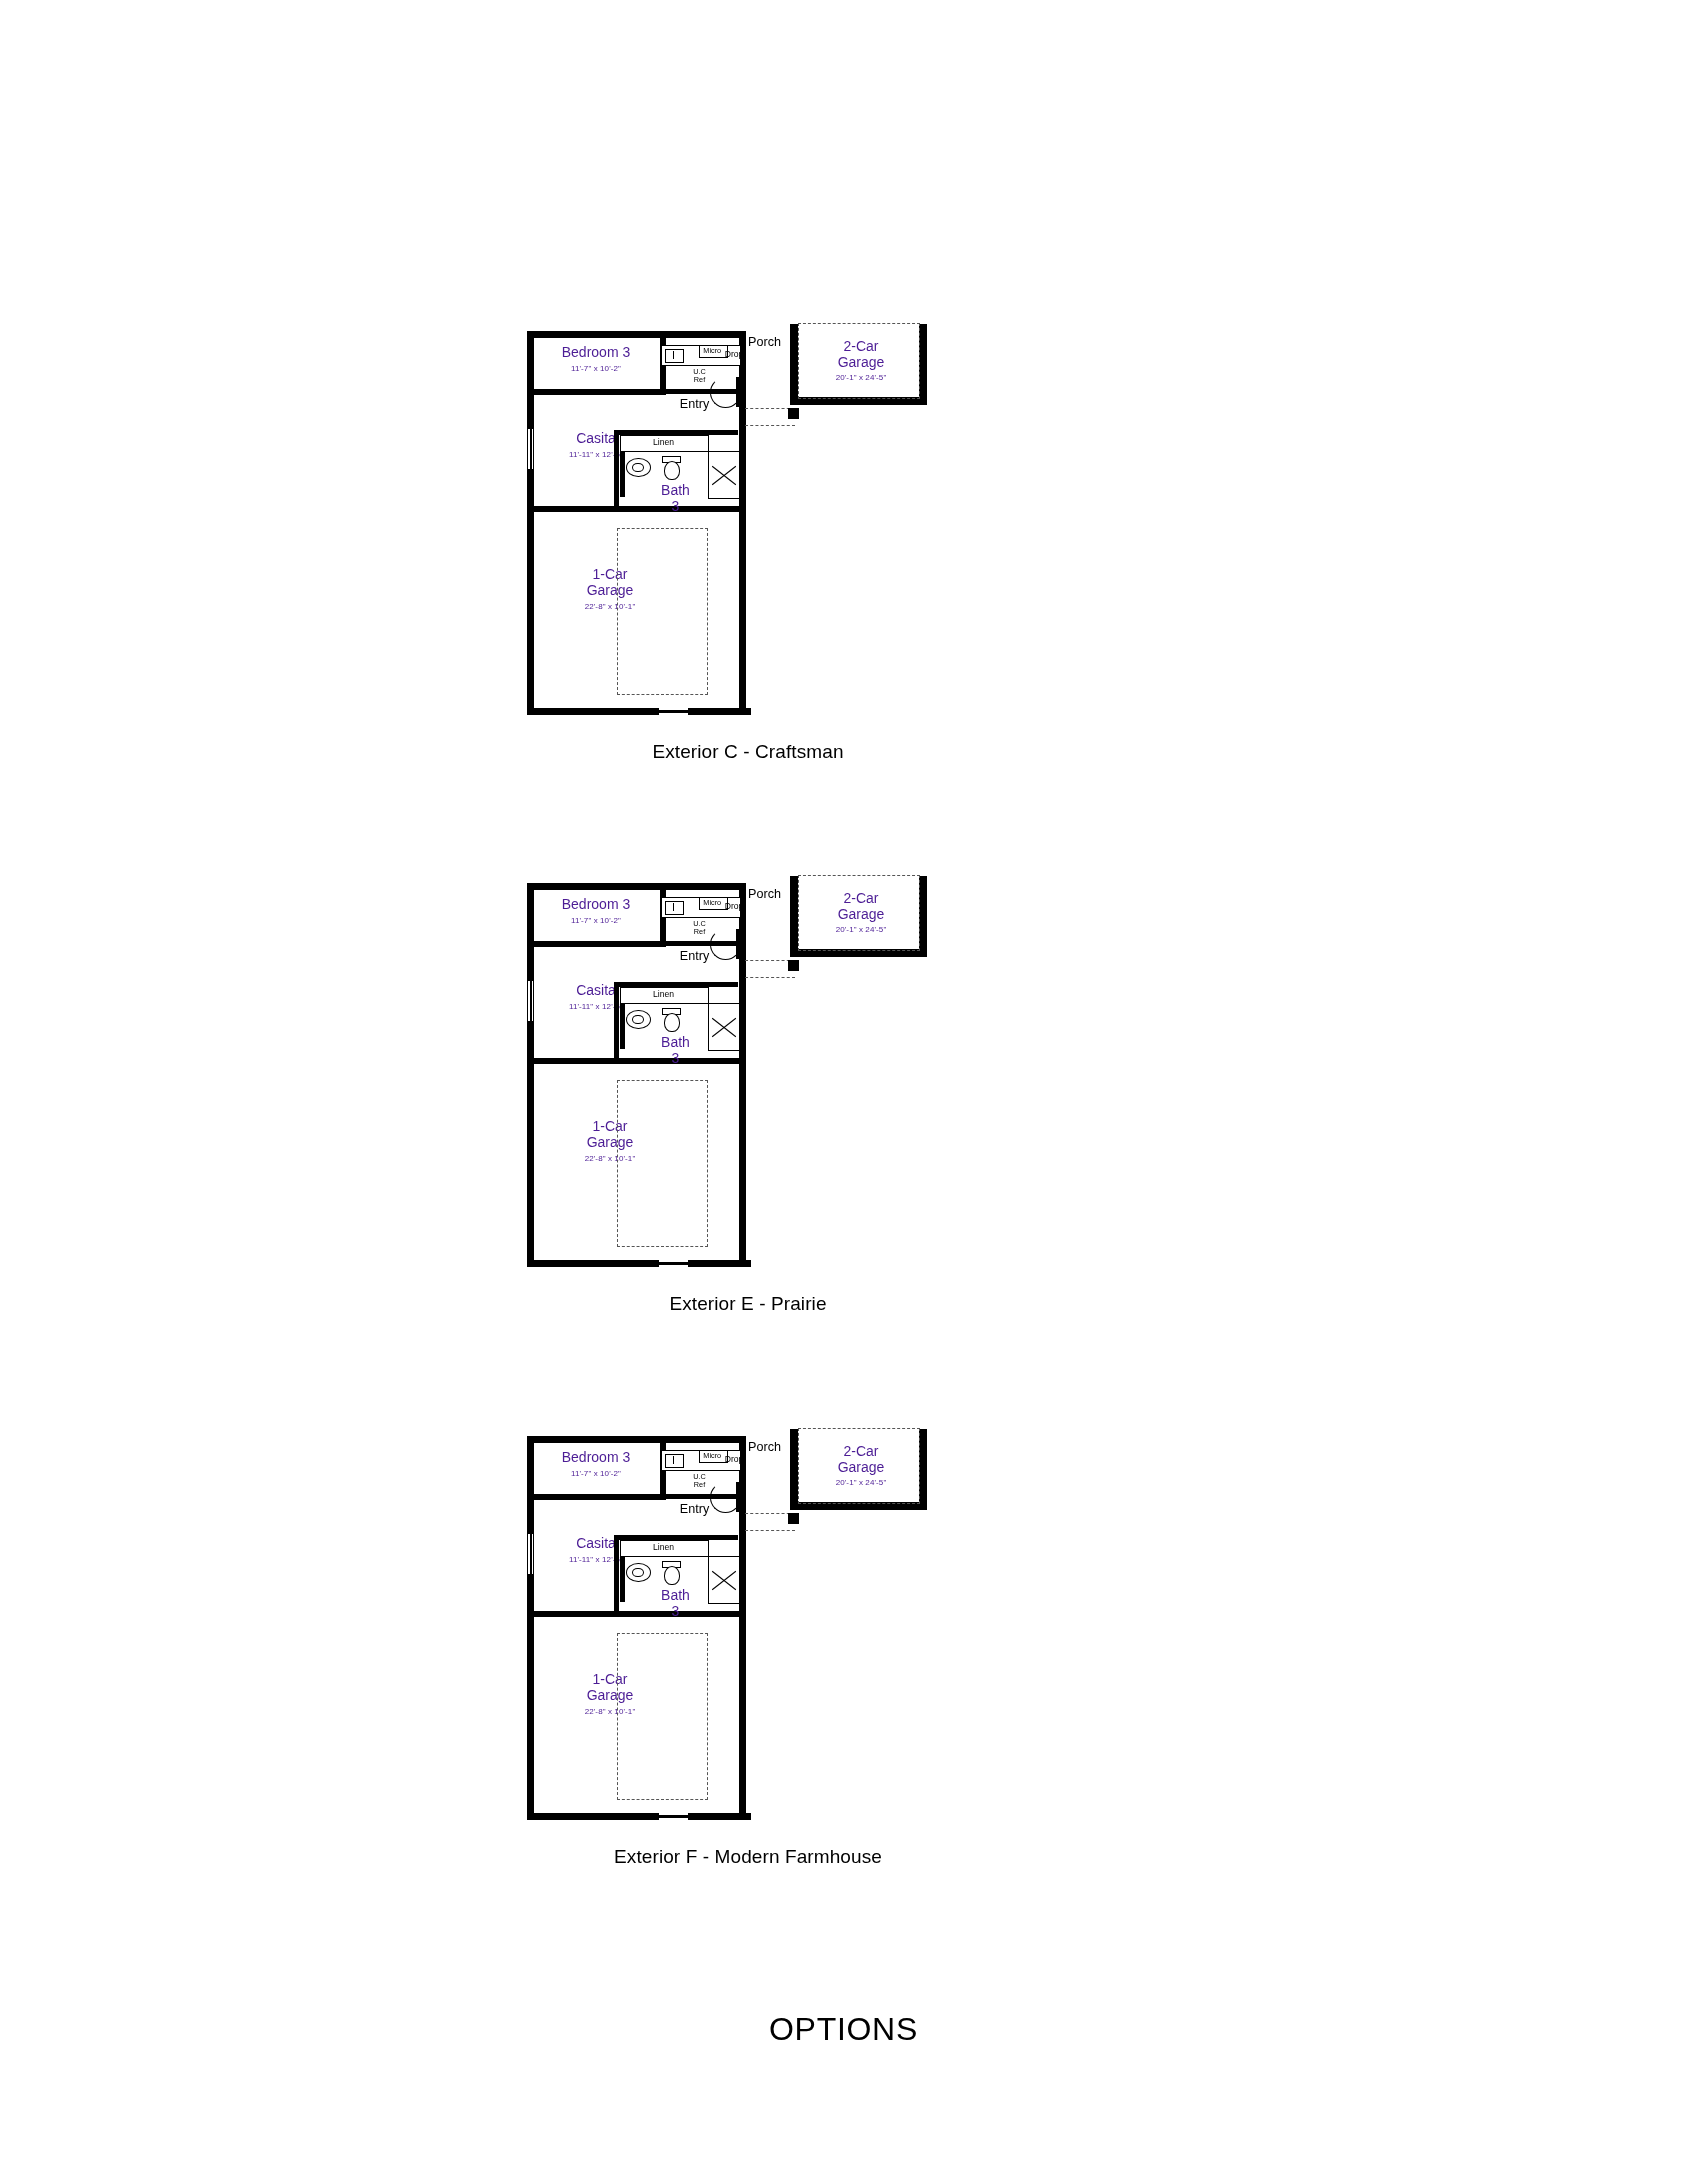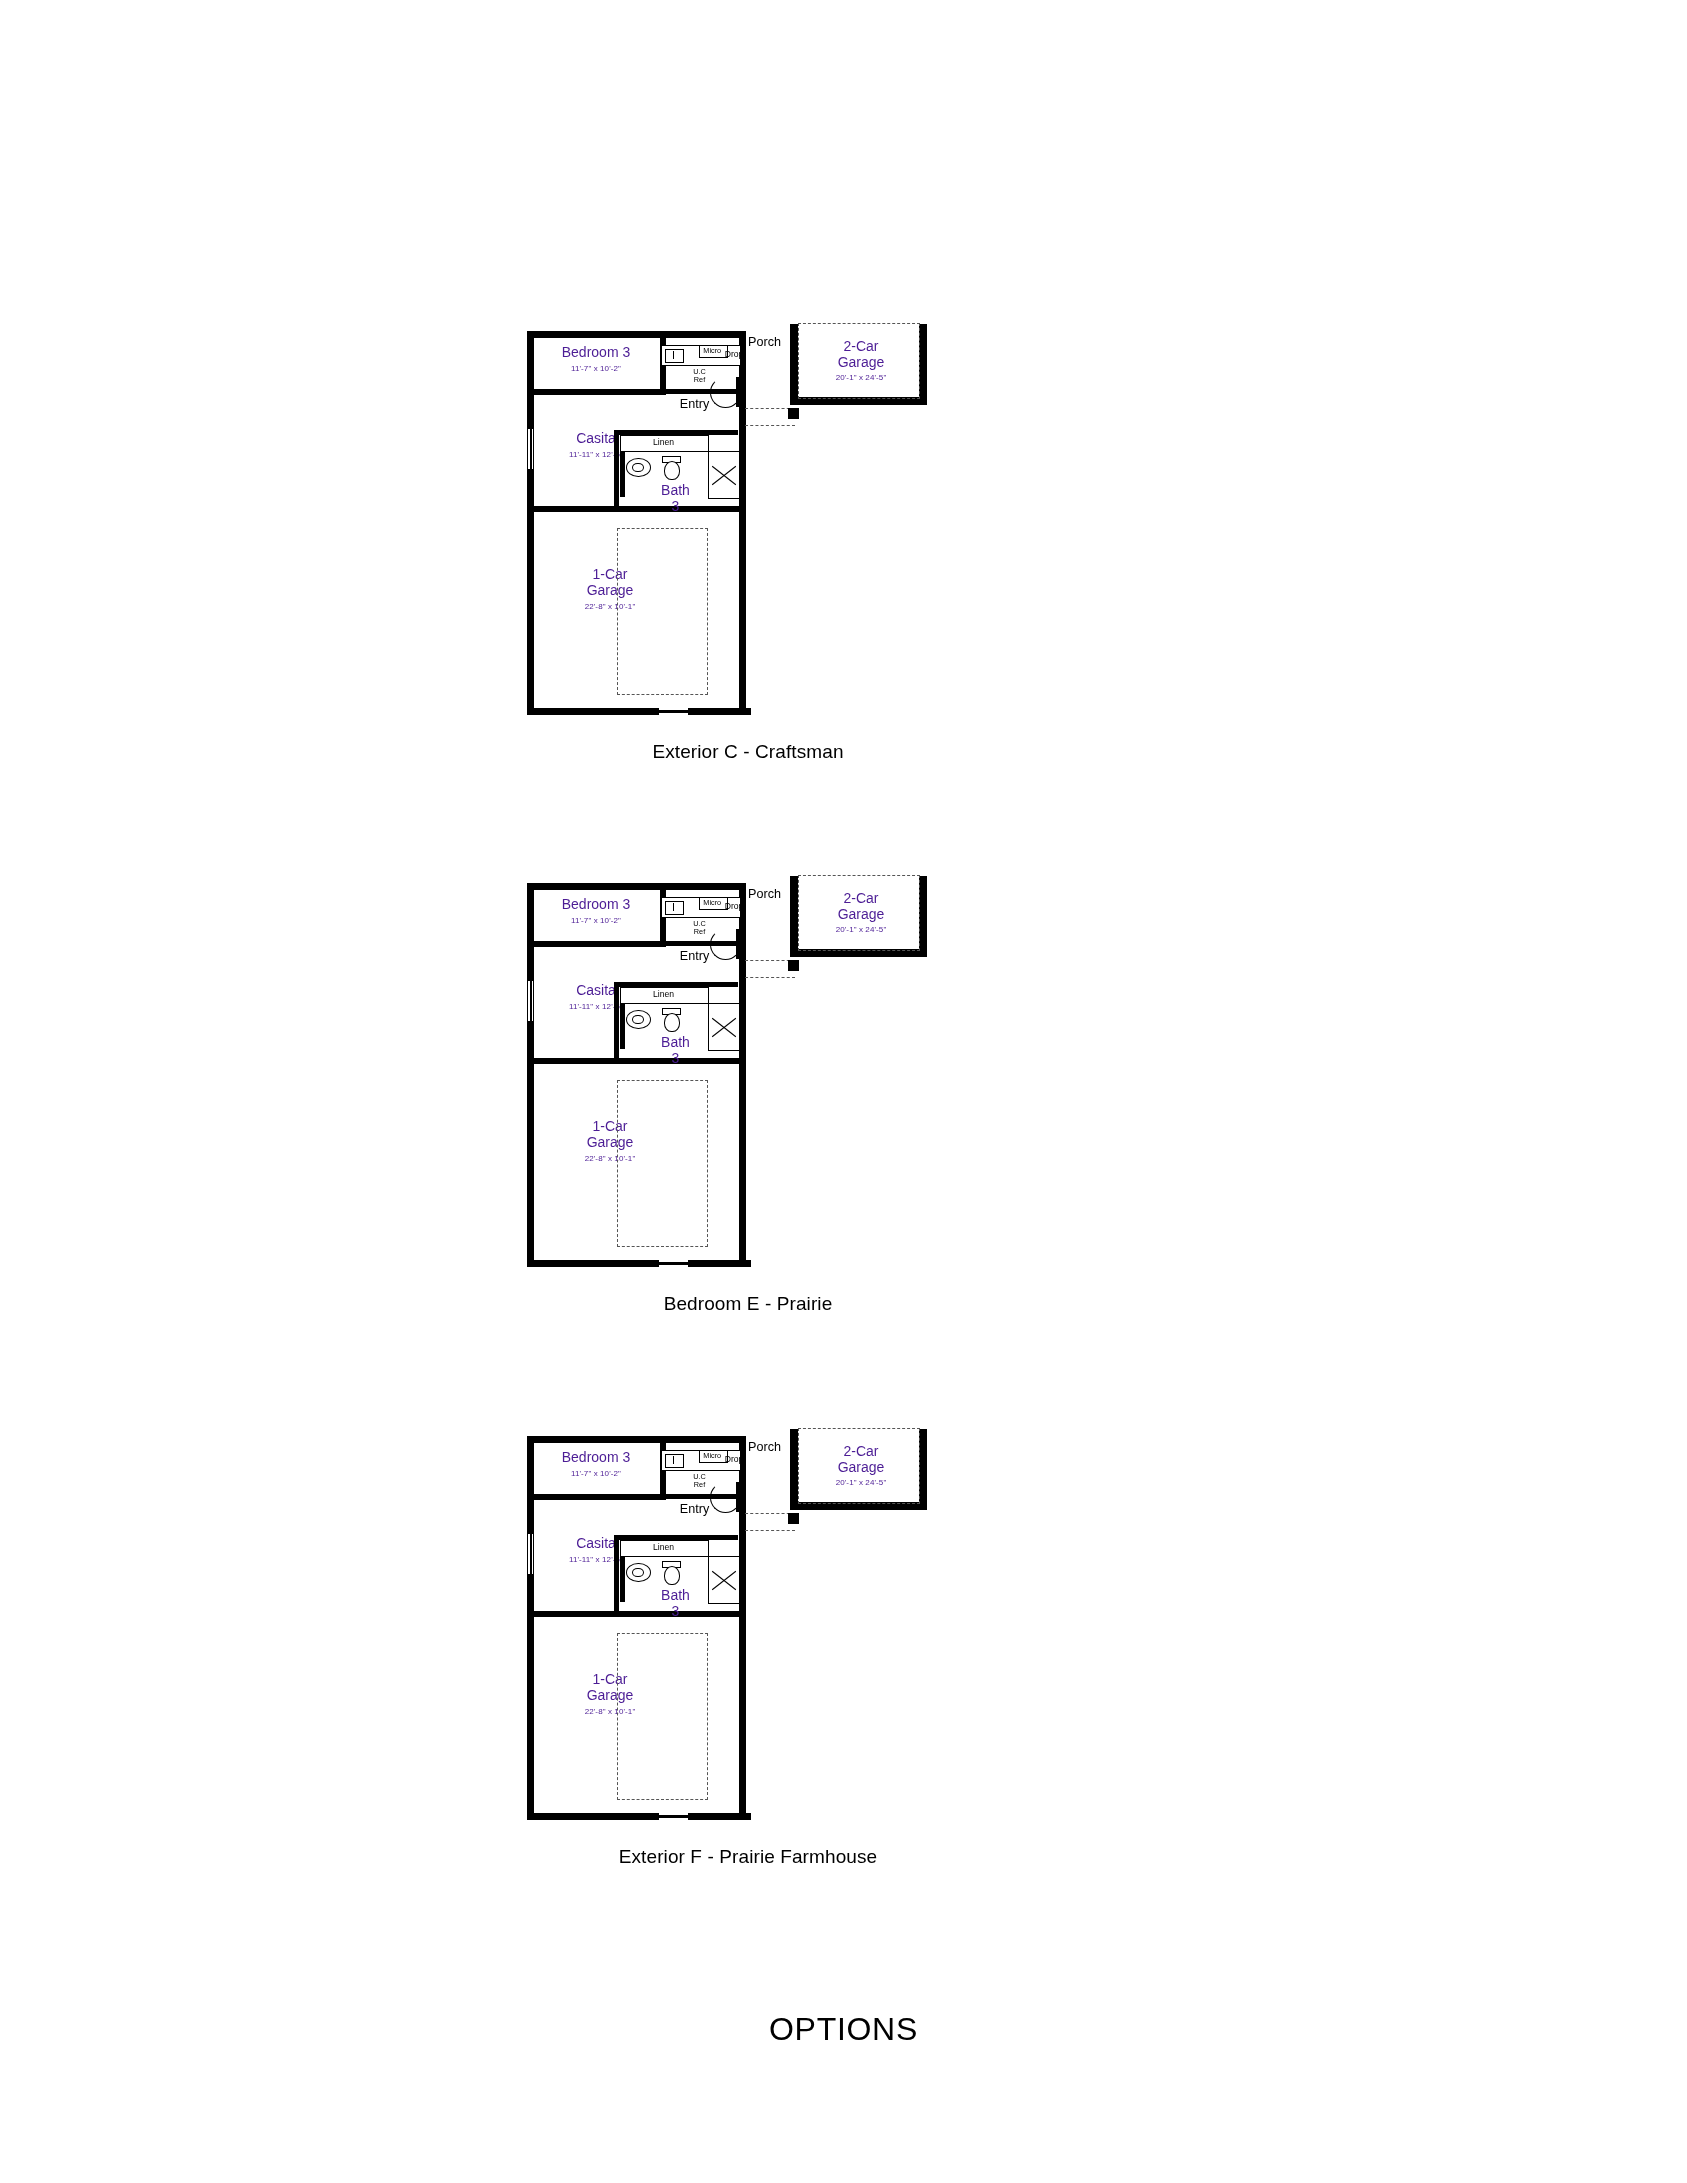--- a/index.html
+++ b/index.html
@@ -348,21 +348,21 @@
       <div class="wall" style="left:601px; top:13.2px; width:8px; height:81px;"></div>
       <div class="wall" style="left:472px; top:86px; width:136px; height:8px;"></div>
       <div class="thinline" style="left:483px; top:89px; width:118px; height:2.6px;"></div>
       <div class="dashbox" style="left:480px; top:12px; width:120px; height:74px;"></div>
       <div class="room-label two" style="left:490px; top:26.5px; width:106px;">
         <span>2-Car</span><br>
         <span>Garage</span>
         <span class="room-dim">20'-1" x 24'-5"</span>
       </div>
     </div>
-    <div class="plan-caption" style="top:430px;">Bedroom E - Prairie</div>
+    <div class="plan-caption" style="top:430px;">Exterior E - Prairie</div>
   </div>
 
   <div class="plan-block" style="left:318px; top:1416px;">
     <div class="plan">
 
       <div class="wall" style="left:209px; top:20px; width:7.3px; height:384px;"></div>
       <div class="wall" style="left:209px; top:20px; width:218px; height:6.6px;"></div>
       <div class="wall" style="left:209px; top:397px; width:132px; height:6.6px;"></div>
       <div class="wall" style="left:370px; top:397px; width:63px; height:6.6px;"></div>
       <div class="thinline" style="left:341px; top:399px; width:29px; height:2.6px;"></div>
@@ -434,19 +434,19 @@
       <div class="wall" style="left:601px; top:13.2px; width:8px; height:81px;"></div>
       <div class="wall" style="left:472px; top:86px; width:136px; height:8px;"></div>
       <div class="thinline" style="left:483px; top:89px; width:118px; height:2.6px;"></div>
       <div class="dashbox" style="left:480px; top:12px; width:120px; height:74px;"></div>
       <div class="room-label two" style="left:490px; top:26.5px; width:106px;">
         <span>2-Car</span><br>
         <span>Garage</span>
         <span class="room-dim">20'-1" x 24'-5"</span>
       </div>
     </div>
-    <div class="plan-caption" style="top:430px;">Exterior F - Prairie Farmhouse</div>
+    <div class="plan-caption" style="top:430px;">Exterior F - Modern Farmhouse</div>
   </div>
 
   <div class="footer-title" style="left:0; top:2011px;">OPTIONS</div>
 
 </div>
 
 
 </body></html>

